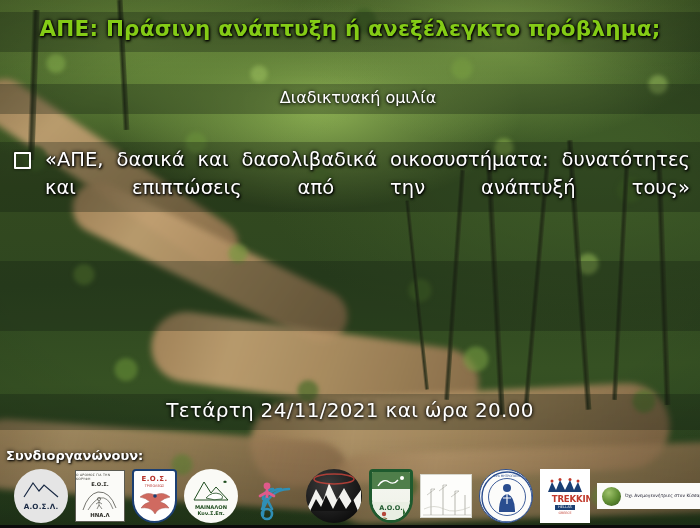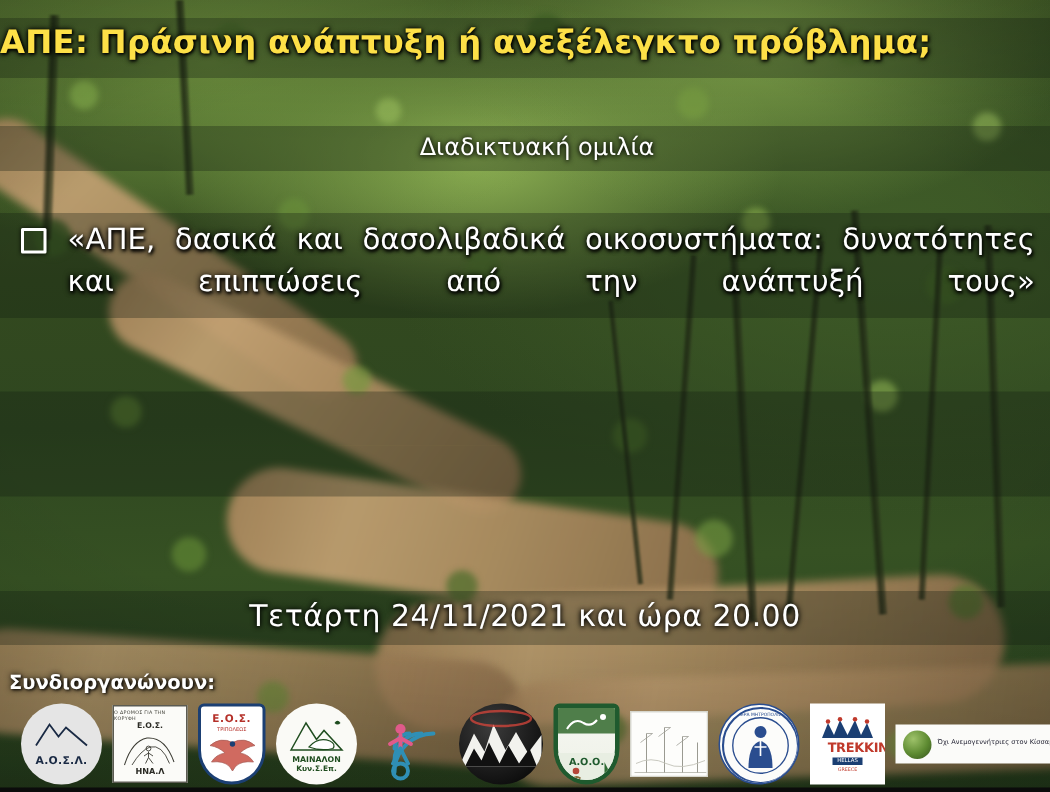--- a/index.html
+++ b/index.html
@@ -92,24 +92,24 @@
 
   
   .band { position: absolute; left: 0; right: 0; background: rgba(18,28,16,.30); }
 
   
   .content { position: absolute; inset: 0; }
 
   .title {
     position: absolute;
     top: 16px; left: 0; right: 0;
-    text-align: left;
+    text-align: center;
     font-size: 21.5px;
     font-weight: bold;
-    color: #fde047;
+    color: #84cc16;
     letter-spacing: .2px;
     text-shadow: 0 0 4px rgba(0,0,0,.95), 0 1px 3px rgba(0,0,0,.9),
                  1px 1px 2px rgba(0,0,0,.85);
   }
 
   .subtitle {
     position: absolute;
     top: 88px; left: 16px; right: 0;
     text-align: center;
     font-size: 16px;

